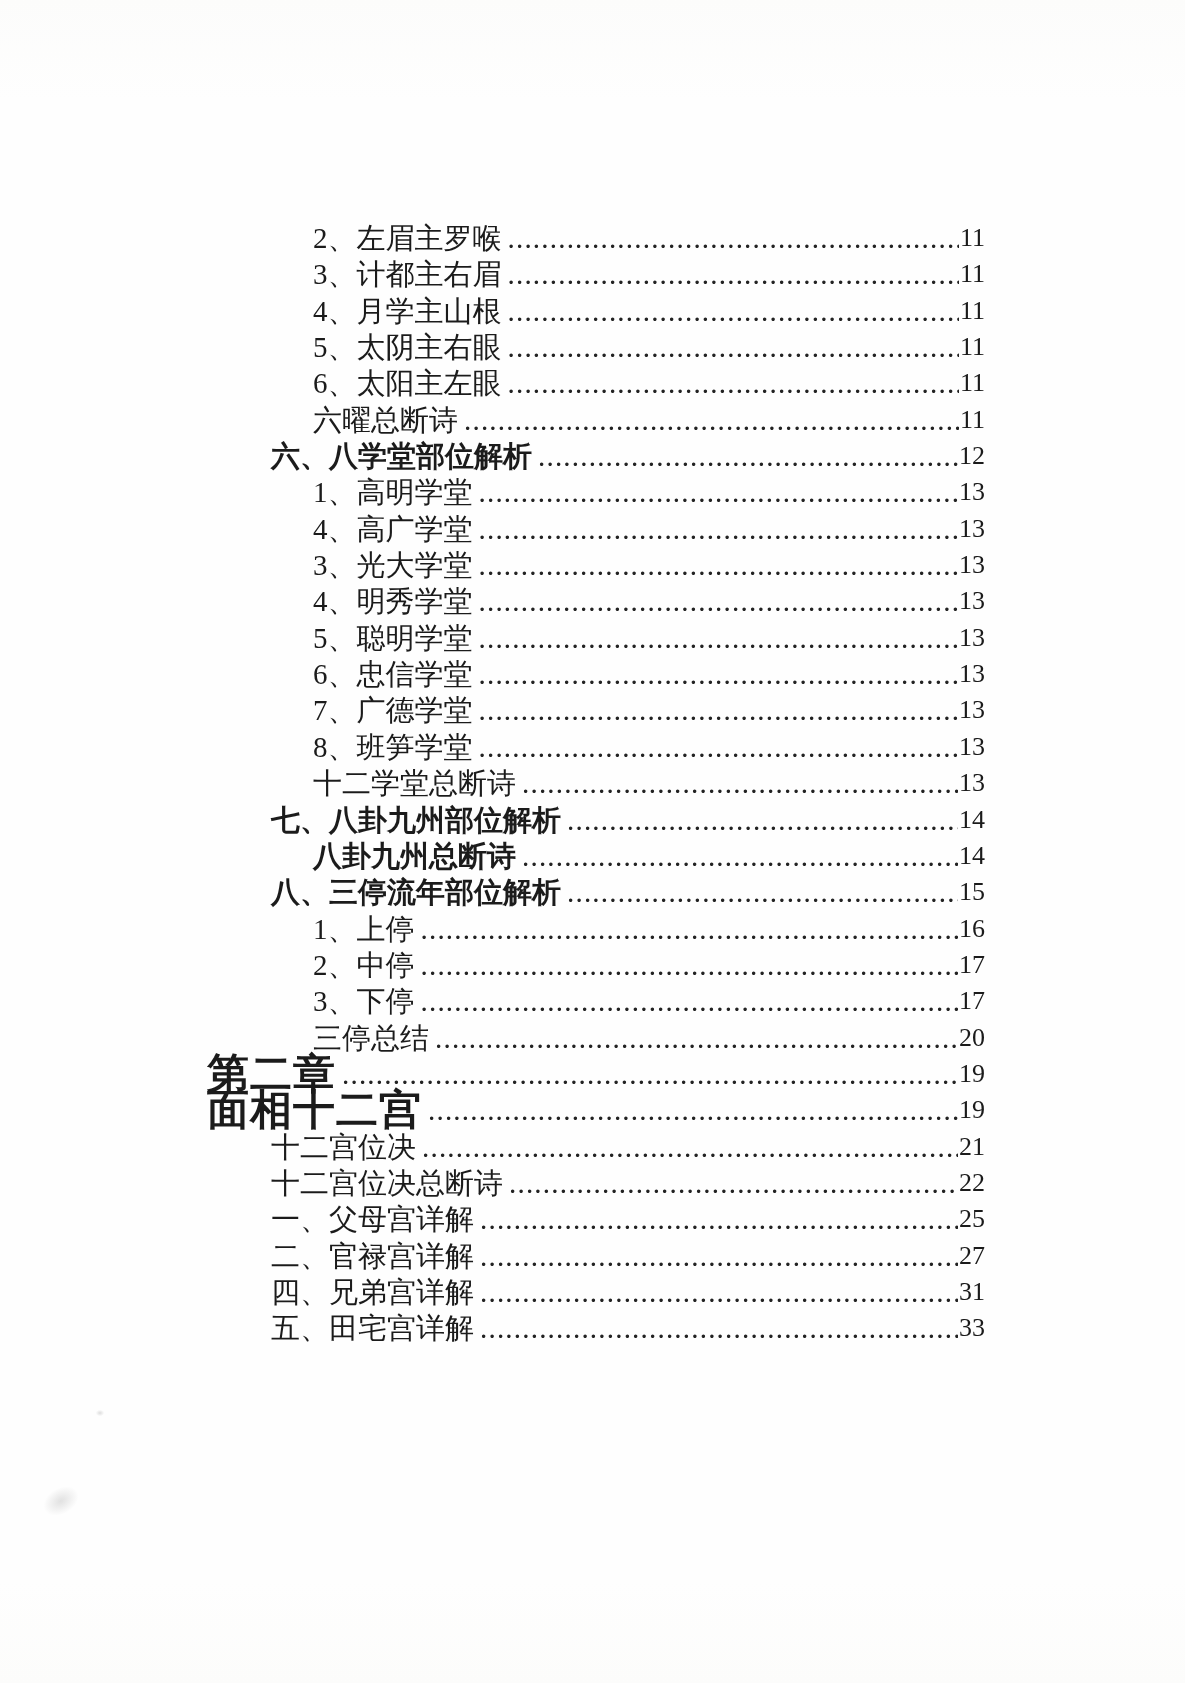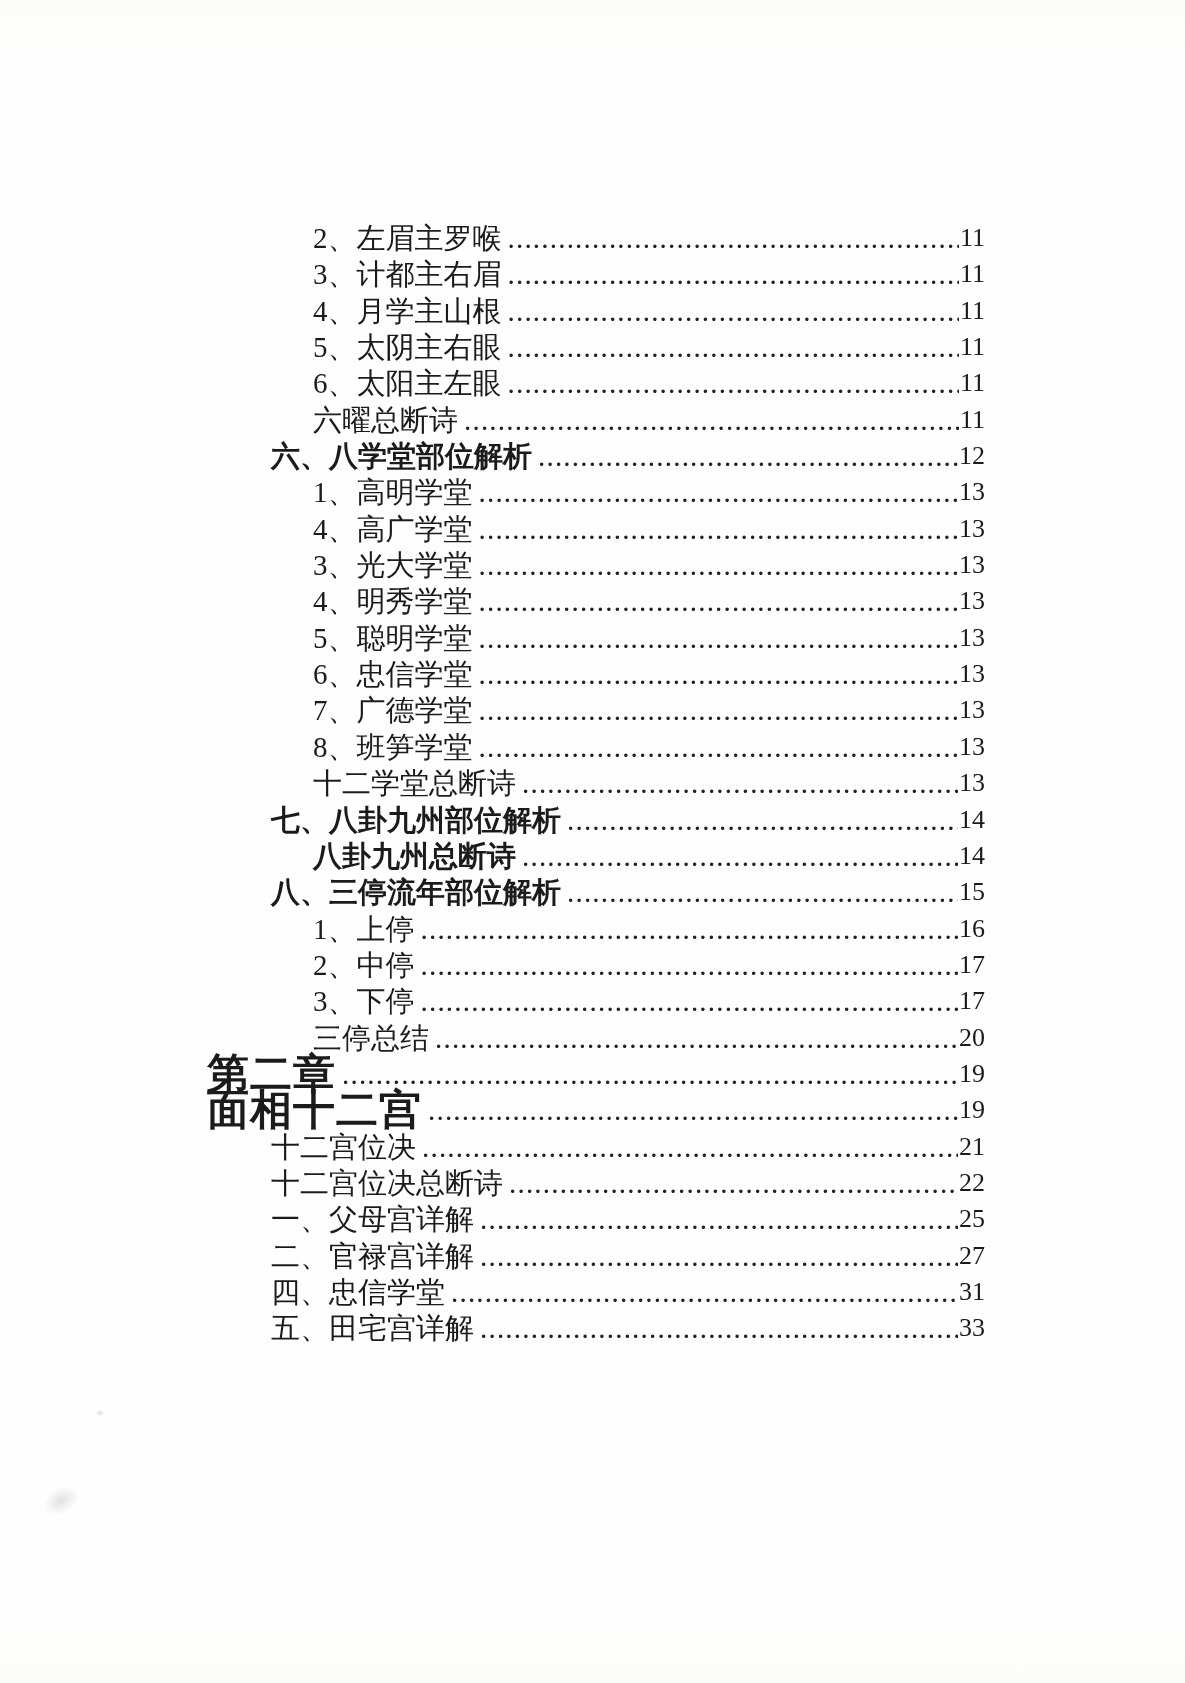--- a/index.html
+++ b/index.html
@@ -232,21 +232,21 @@
     <span class="entry-label">一、父母宫详解</span>
     <span class="dot-leader"></span>
     <span class="entry-page">25</span>
   </div>
       <div class="toc-row lvl-2">
     <span class="entry-label">二、官禄宫详解</span>
     <span class="dot-leader"></span>
     <span class="entry-page">27</span>
   </div>
       <div class="toc-row lvl-2">
-    <span class="entry-label">四、忠信学堂</span>
+    <span class="entry-label">四、兄弟宫详解</span>
     <span class="dot-leader"></span>
     <span class="entry-page">31</span>
   </div>
       <div class="toc-row lvl-2">
     <span class="entry-label">五、田宅宫详解</span>
     <span class="dot-leader"></span>
     <span class="entry-page">33</span>
   </div>
     </div>
   <div class="smudge-bottom-left"></div>

